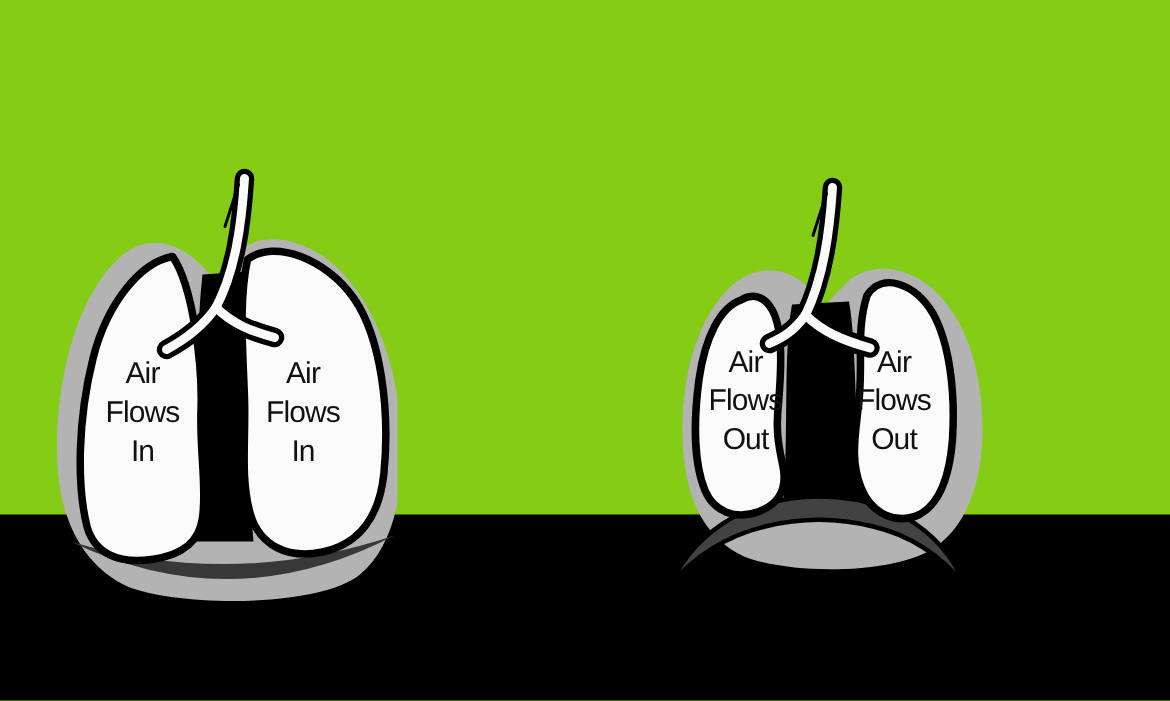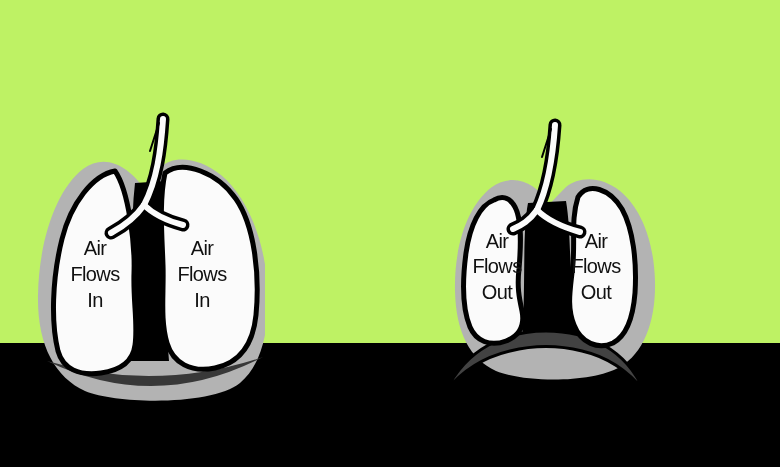--- a/index.html
+++ b/index.html
@@ -5,21 +5,21 @@
   html, body { margin: 0; padding: 0; }
   body {
     width: 780px; height: 467px;
     background: #000000;
     overflow: hidden;
     font-family: "Liberation Sans", sans-serif;
   }
   .canvas {
     position: relative;
     width: 780px; height: 343px;
-    background: #bef264;
+    background: #84cc16;
   }
   .figure { position: absolute; }
   .fig-inhale { left: 25px; top: 105px; }
   .fig-exhale { left: 430px; top: 105px; }
   .lung-label {
     font-family: "Liberation Sans", sans-serif;
     font-size: 20px;
     letter-spacing: -0.6px;
     fill: #111111;
     text-anchor: middle;

